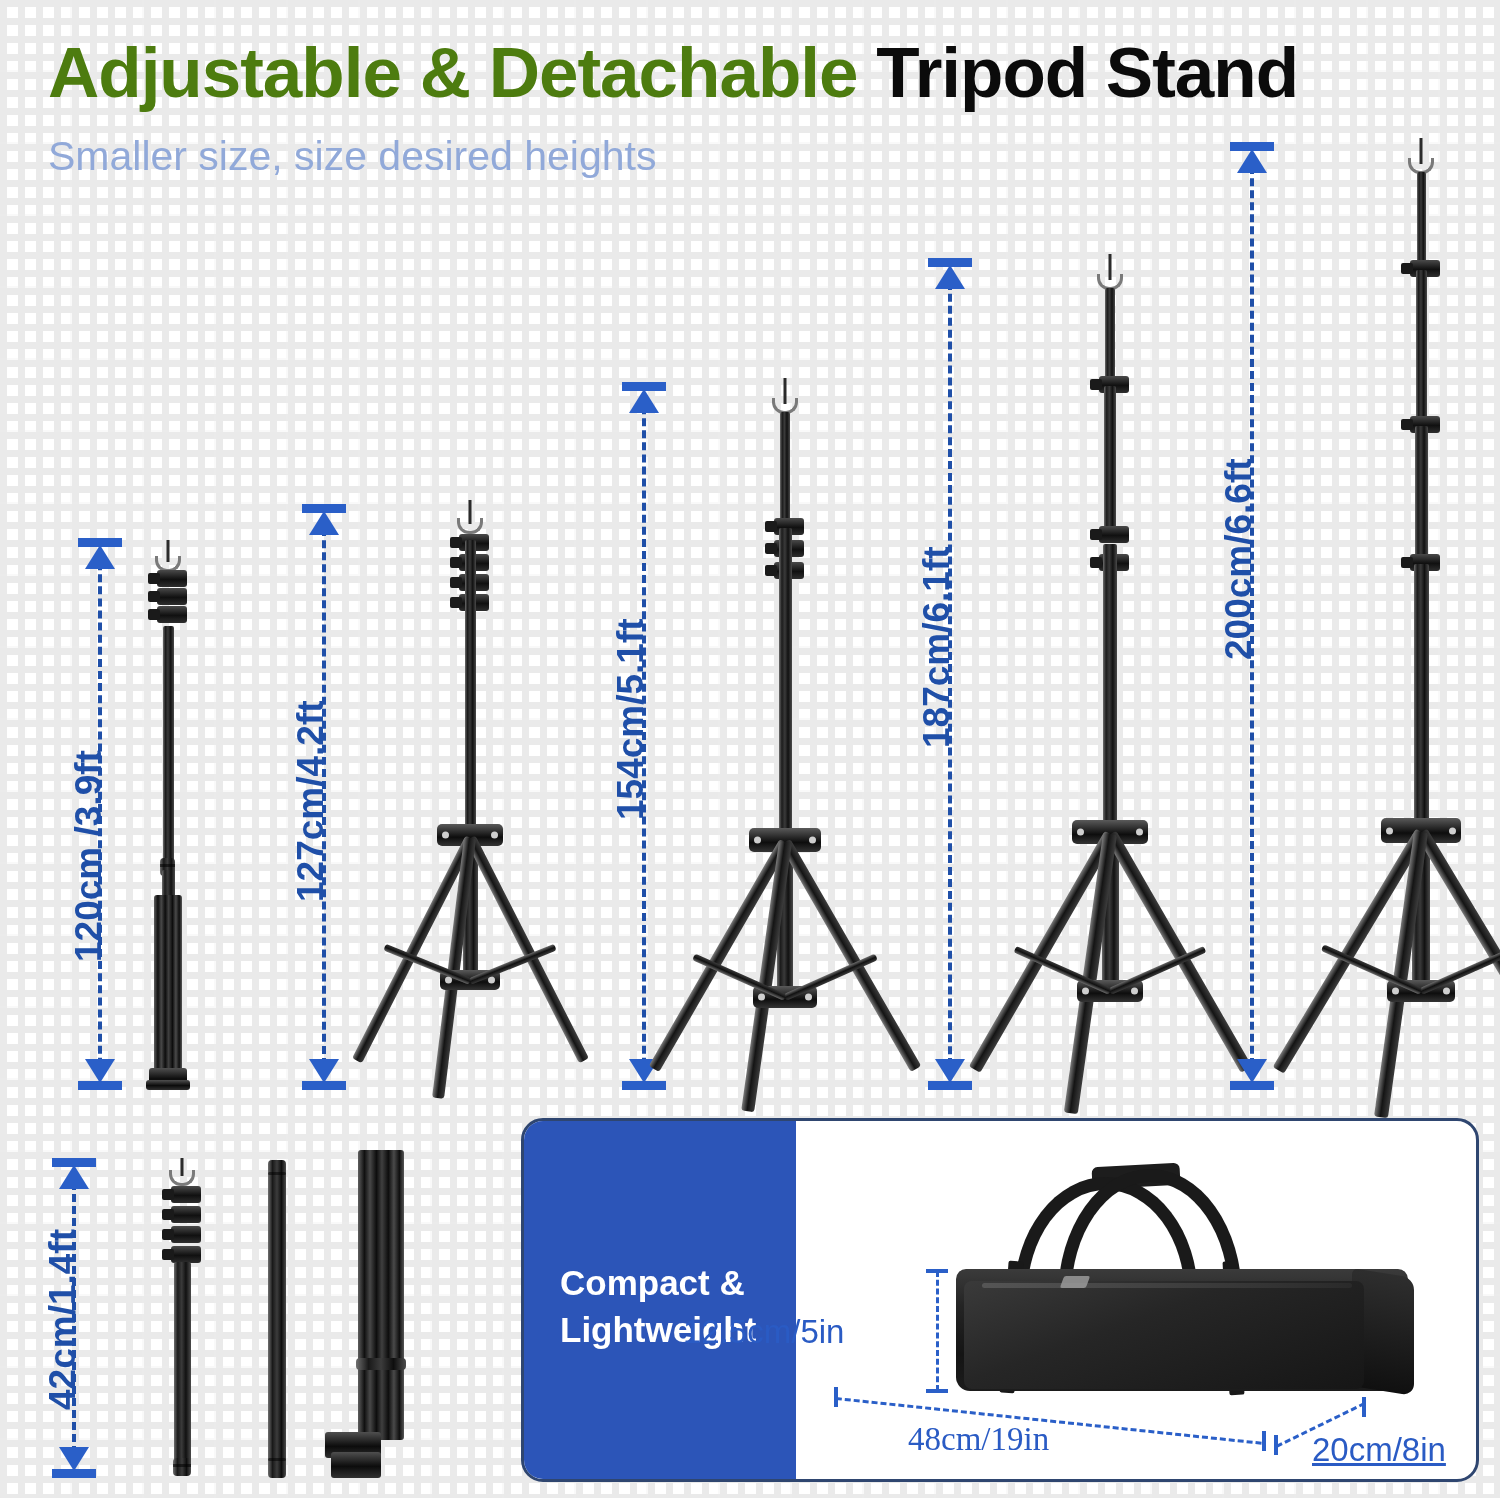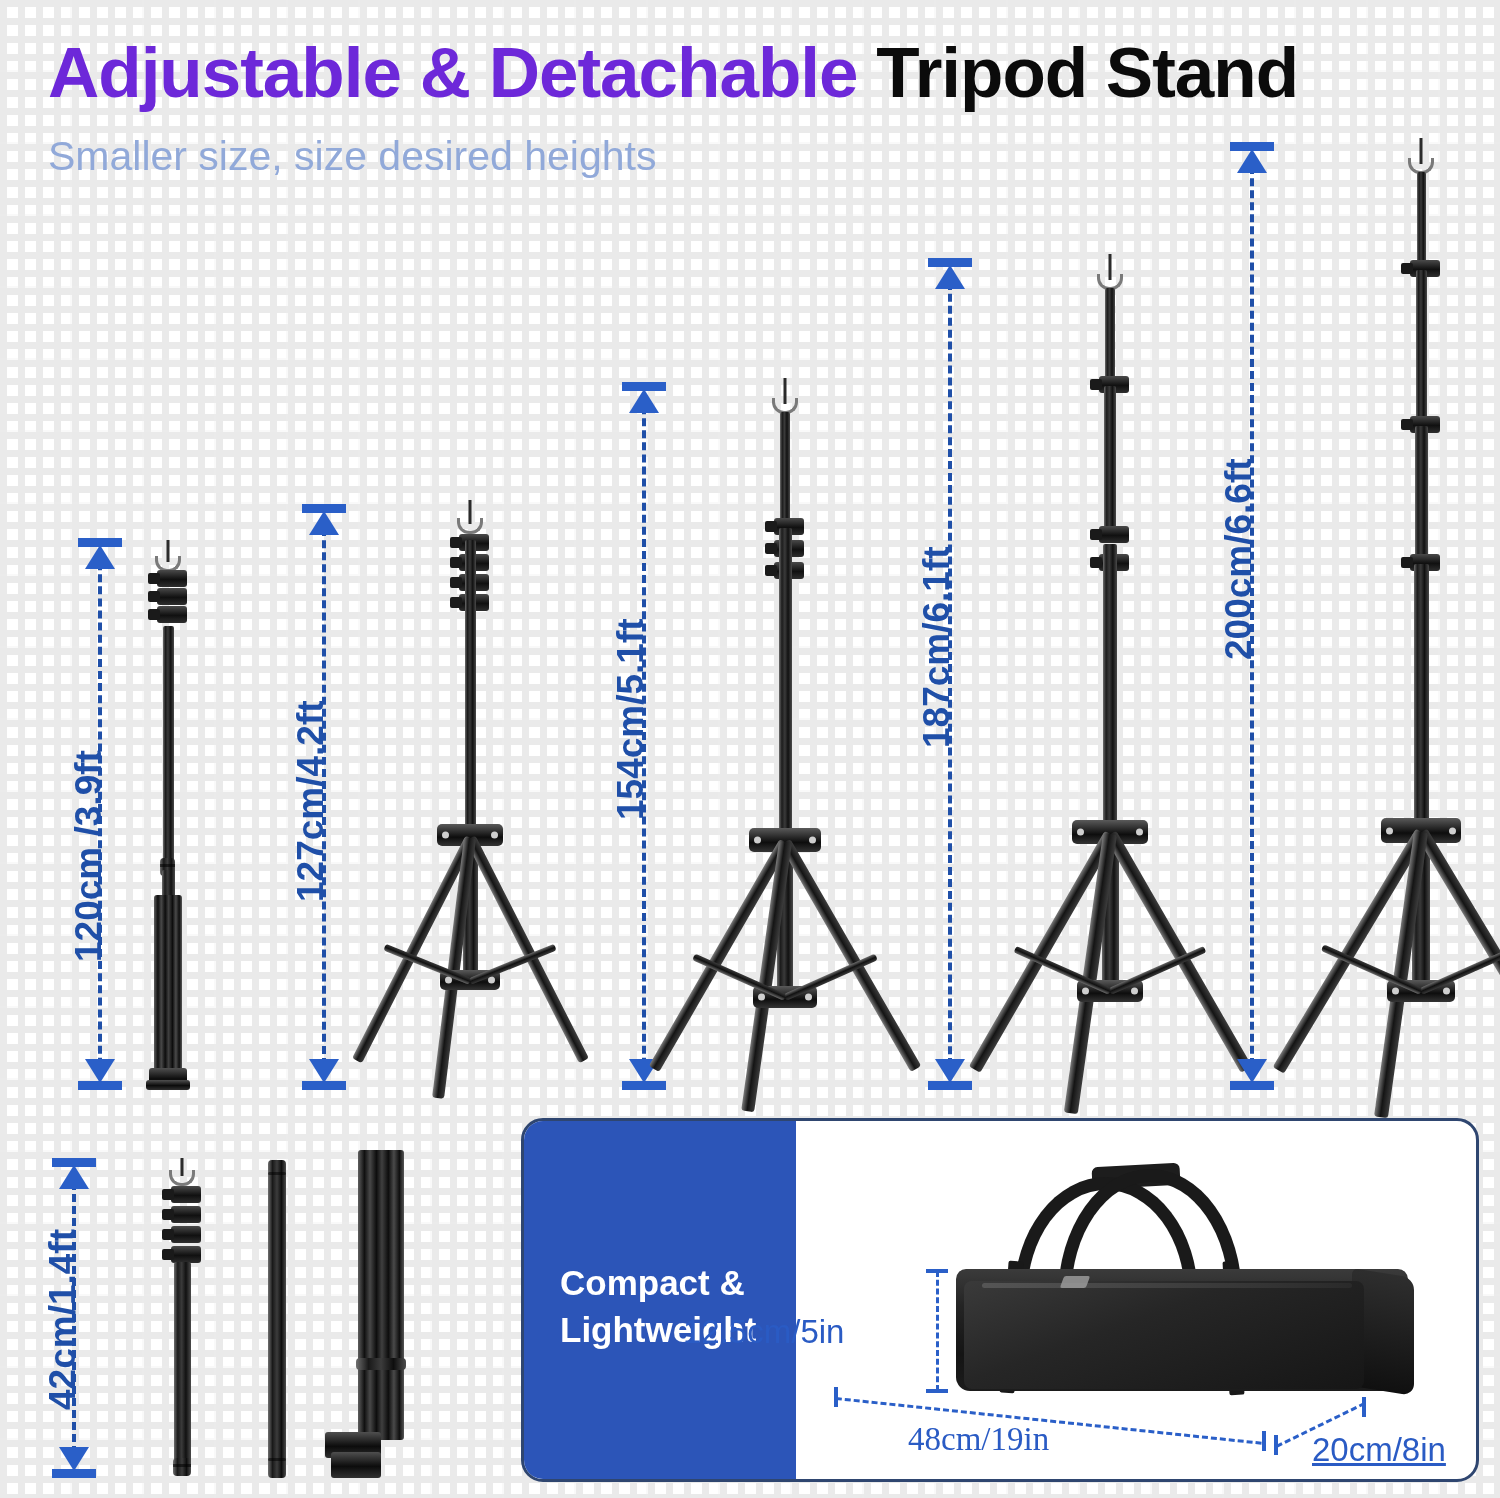--- a/index.html
+++ b/index.html
@@ -31,21 +31,21 @@
       repeating-linear-gradient(to bottom, transparent 0 70px, #e2e2e2 70px 72px);
     opacity:.35;
   }
 
   
   #header{position:absolute;left:48px;top:36px;width:1420px;}
   #title{
     font-size:71px; font-weight:bold; letter-spacing:-1px;
     white-space:nowrap; line-height:1.05;
   }
-  #title .t-blue{ color:#6d28d9; }
+  #title .t-blue{ color:#4d7c0f; }
   #title .t-black{ color:#0B0B0B; }
   #subtitle{
     margin-top:22px; font-size:41px; color:#91A9D9;
     letter-spacing:0px; white-space:nowrap;
   }
 
   
   #stage{position:absolute;inset:0;}
 
   

